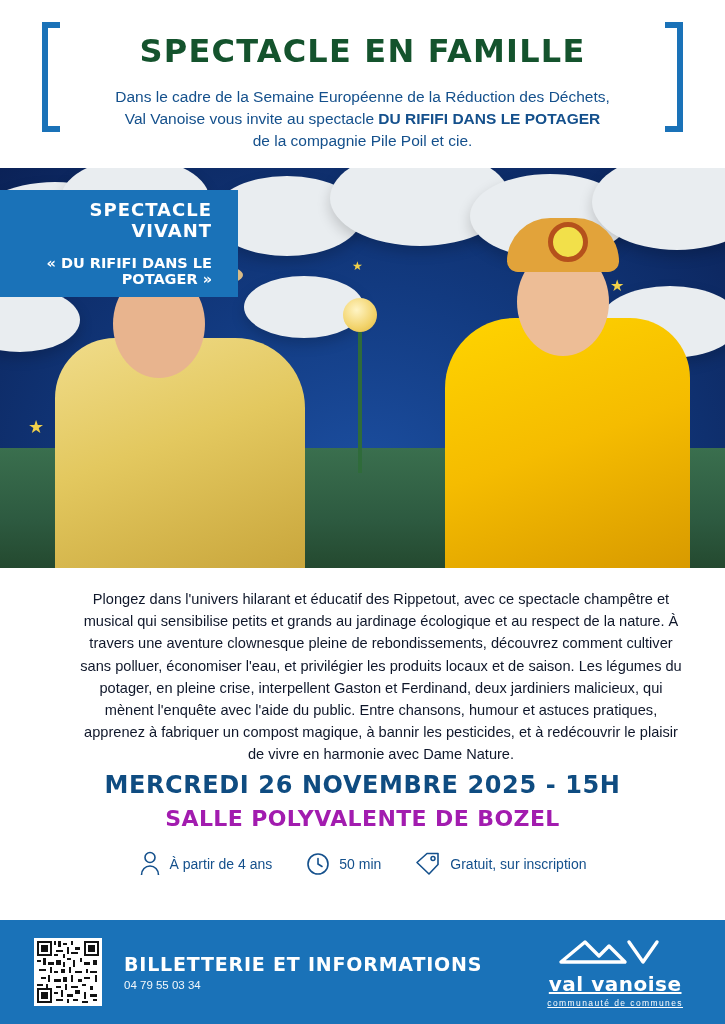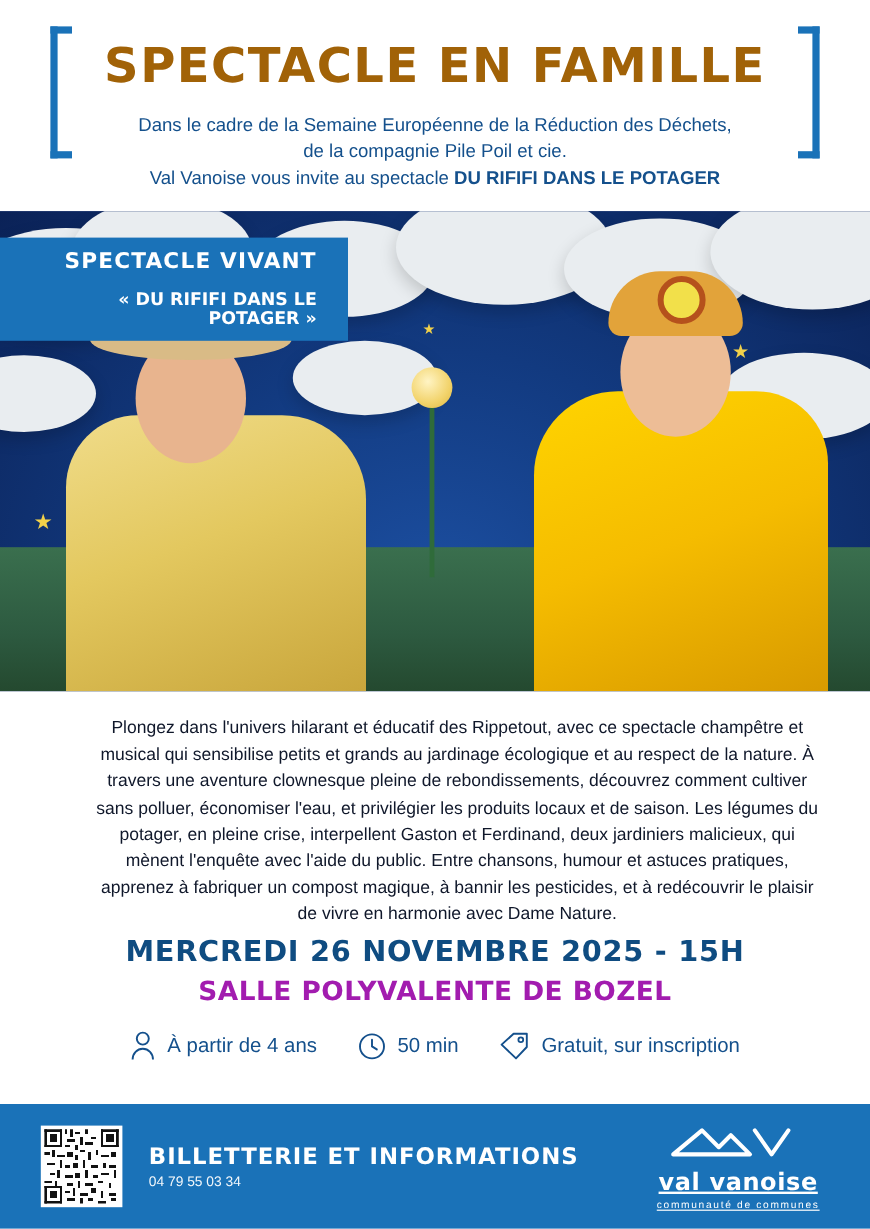--- a/index.html
+++ b/index.html
@@ -34,24 +34,24 @@
     left: 42px;
     top: 22px;
     border-left: 6px solid #1a72b8;
   }
   .bracket-right {
     right: 42px;
     top: 22px;
     border-right: 6px solid #1a72b8;
   }
   .title {
-    font-size: 40px;
+    font-size: 32px;
     font-weight: bold;
     letter-spacing: 1.2px;
-    color: #a16207;
+    color: #14532d;
     margin: 6px 0 16px 0;
     font-family: "DejaVu Sans", sans-serif;
   }
   .subtitle {
     font-size: 15.5px;
     line-height: 1.42;
     color: #14508c;
     max-width: 600px;
     margin: 0 auto;
   }
@@ -92,21 +92,21 @@
     line-height: 1;
   }
   .banner {
     position: absolute;
     left: 0;
     top: 22px;
     background: #1a72b8;
     color: #ffffff;
     padding: 9px 26px 10px 44px;
     text-align: right;
-    width: 290px;
+    width: 238px;
     box-sizing: border-box;
     z-index: 6;
   }
   .banner .l1 {
     font-size: 18px;
     font-weight: bold;
     letter-spacing: 1px;
     font-family: "DejaVu Sans", sans-serif;
   }
   .banner .l2 {
@@ -218,21 +218,21 @@
     justify-content: center;
     align-items: center;
     gap: 34px;
     margin-top: 20px;
     padding-bottom: 16px;
   }
   .info-item {
     display: flex;
     align-items: center;
     gap: 9px;
-    font-size: 17px;
+    font-size: 14px;
     color: #14508c;
   }
   .info-item svg { display: block; }
 
   
   .footer {
     position: absolute;
     left: 0; right: 0; bottom: 0;
     height: 104px;
     background: #1a72b8;
@@ -286,24 +286,24 @@
 <body>
 
 <div class="header">
   <div class="bracket bracket-left"></div>
   <div class="bracket bracket-right"></div>
 
   <div class="title">SPECTACLE EN FAMILLE</div>
 
   <div class="subtitle">
     <div>Dans le cadre de la Semaine Européenne de la Réduction des Déchets,</div>
-    <div>de la compagnie Pile Poil et cie.</div>
     <div>
       <span>Val Vanoise vous invite au spectacle </span><span class="strong">DU RIFIFI DANS LE POTAGER</span>
     </div>
+    <div>de la compagnie Pile Poil et cie.</div>
   </div>
 </div>
 
 <div class="poster">
   <div class="sky"></div>
 
   <div class="star" style="left:40px; top:150px;">★</div>
   <div class="star" style="left:28px; top:250px; font-size:18px;">★</div>
   <div class="star" style="left:96px; top:215px; font-size:11px;">★</div>
   <div class="star" style="left:610px; top:110px; font-size:16px;">★</div>

